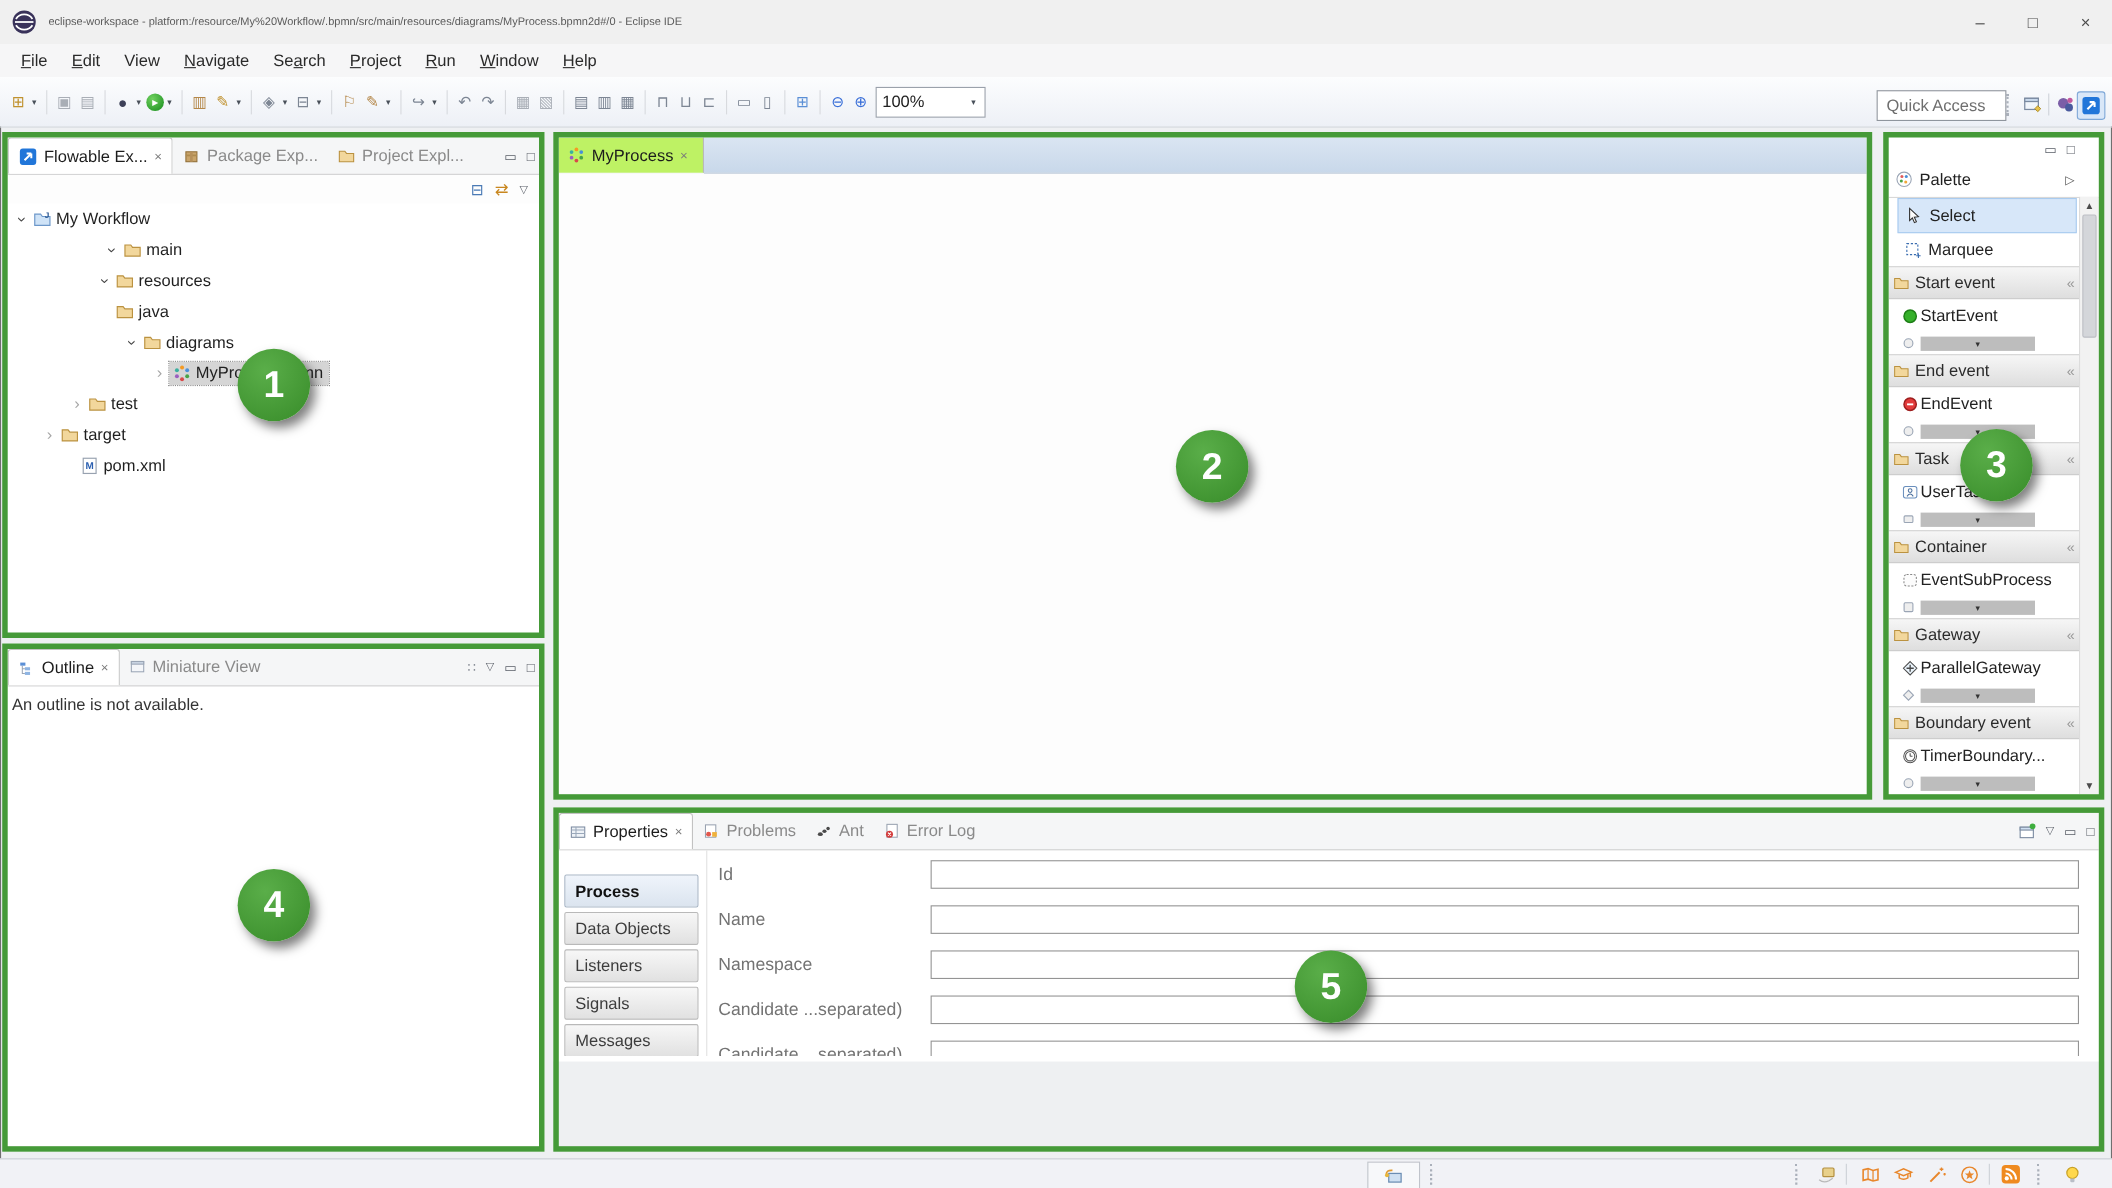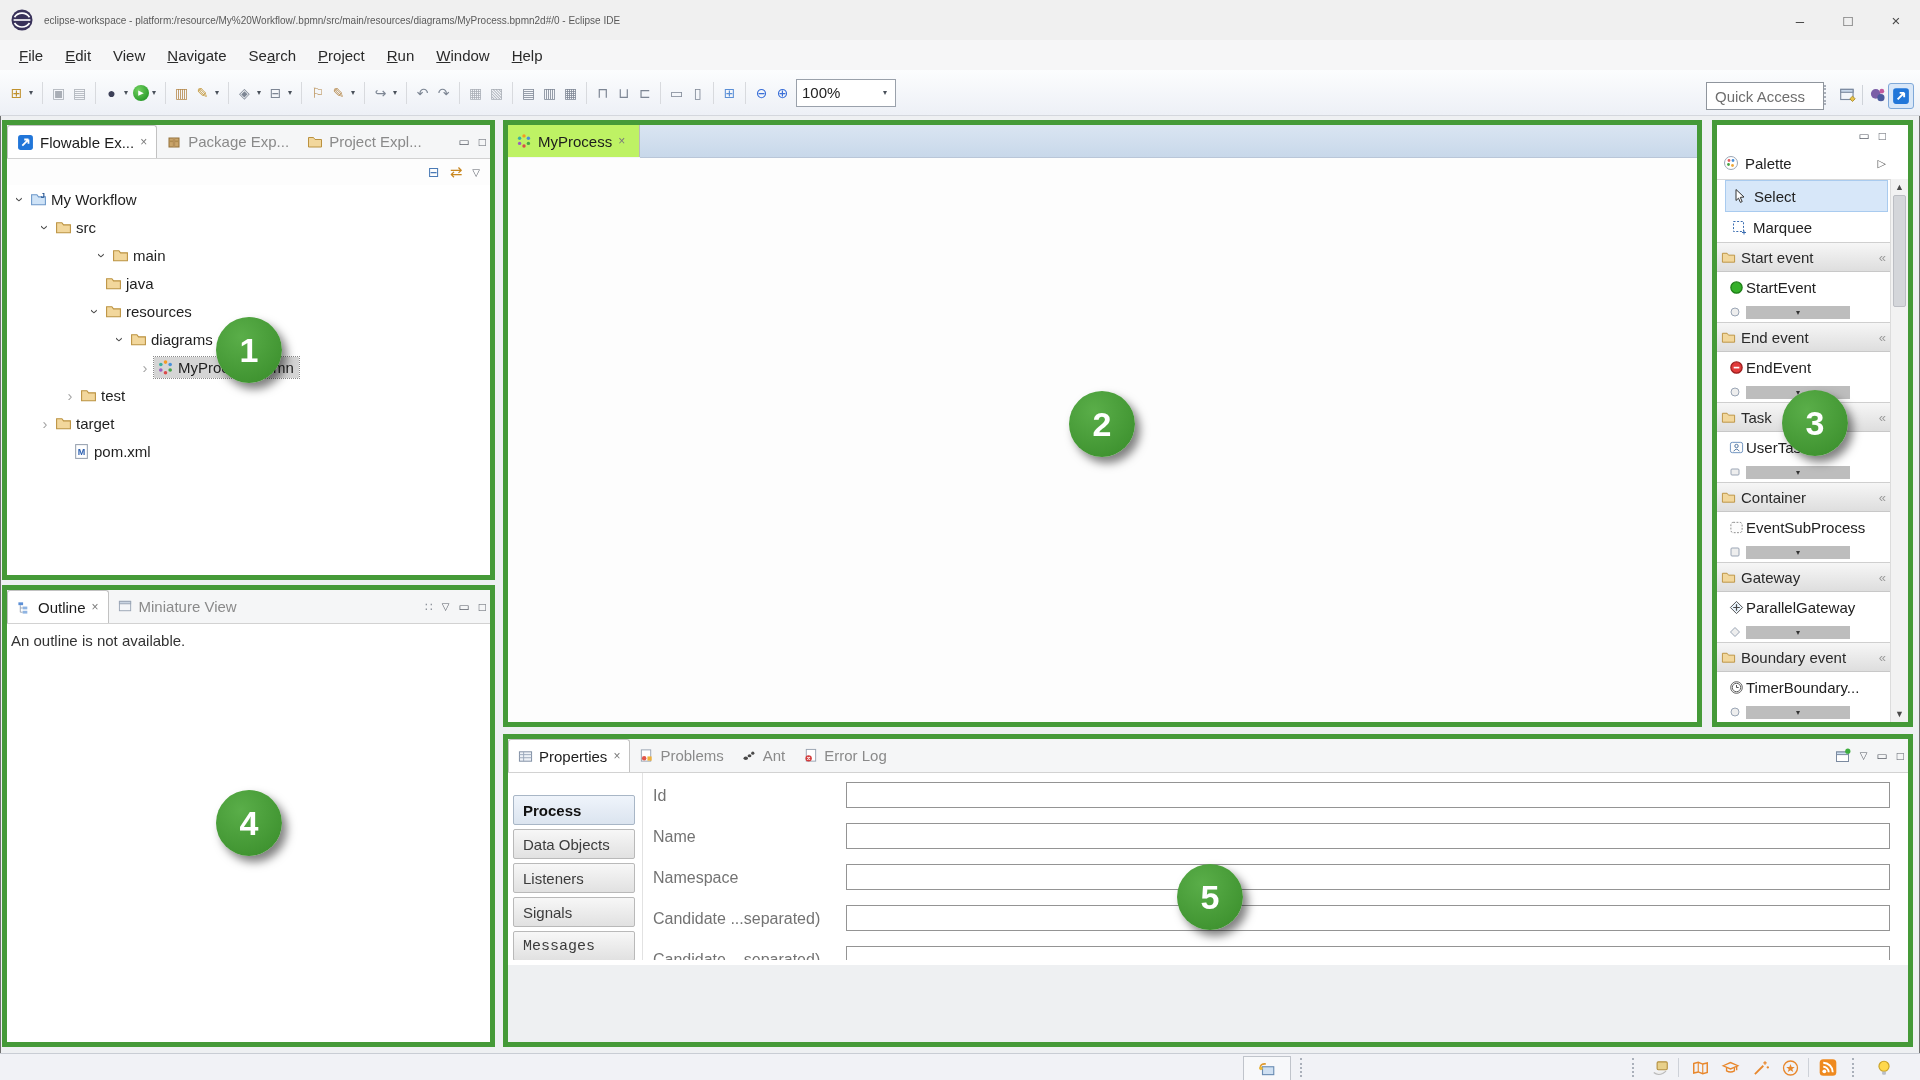--- a/index.html
+++ b/index.html
@@ -284,47 +284,40 @@
       </div>
       <div>
         <div class="trow" style="padding-left:4px;">
           <span class="arr exp">›</span>
           <svg width="17" height="17" viewBox="0 0 16 16">
             <path d="M1.5 3.5h5l1.5 2h6.5v7.5h-13z" fill="#cfe3f7" stroke="#6c97c9"></path>
             <text x="10" y="7" font-size="7" font-weight="bold" fill="#1f4e8c">J</text>
           </svg>
           <span>My Workflow</span>
         </div>
-        <div class="trow" style="padding-left:29px;">
-          <span class="arr exp">›</span>
-          <svg width="17" height="17" viewBox="0 0 16 16">
-              <path d="M1.5 3.5h5l1.5 2h6.5v7.5h-13z" fill="#f2d79c" stroke="#bb9240"></path>
-            </svg>
-          <span>src</span>
-        </div>
         <div class="trow" style="padding-left:86px;">
           <span class="arr exp">›</span>
           <svg width="17" height="17" viewBox="0 0 16 16">
               <path d="M1.5 3.5h5l1.5 2h6.5v7.5h-13z" fill="#f2d79c" stroke="#bb9240"></path>
             </svg>
           <span>main</span>
         </div>
         <div class="trow" style="padding-left:79px;">
+          <span class="arr exp">›</span>
+          <svg width="17" height="17" viewBox="0 0 16 16">
+              <path d="M1.5 3.5h5l1.5 2h6.5v7.5h-13z" fill="#f2d79c" stroke="#bb9240"></path>
+            </svg>
+          <span>resources</span>
+        </div>
+        <div class="trow" style="padding-left:79px;">
           <span class="arr none">›</span>
           <svg width="17" height="17" viewBox="0 0 16 16">
               <path d="M1.5 3.5h5l1.5 2h6.5v7.5h-13z" fill="#f2d79c" stroke="#bb9240"></path>
             </svg>
           <span>java</span>
-        </div>
-        <div class="trow" style="padding-left:79px;">
-          <span class="arr exp">›</span>
-          <svg width="17" height="17" viewBox="0 0 16 16">
-              <path d="M1.5 3.5h5l1.5 2h6.5v7.5h-13z" fill="#f2d79c" stroke="#bb9240"></path>
-            </svg>
-          <span>resources</span>
         </div>
         <div class="trow" style="padding-left:104px;">
           <span class="arr exp">›</span>
           <svg width="17" height="17" viewBox="0 0 16 16">
               <path d="M1.5 3.5h5l1.5 2h6.5v7.5h-13z" fill="#f2d79c" stroke="#bb9240"></path>
             </svg>
           <span>diagrams</span>
         </div>
         <div class="trow" style="padding-left:129px;">
           <span class="arr">›</span>
@@ -640,21 +633,21 @@
           <i class="sicon">▭</i>
           <i class="sicon">□</i>
         </div>
       </div>
 
       <div style="position:absolute;left:0;right:0;top:34px;bottom:0;">
         <div class="railbtn active" style="top:22px;">Process</div>
         <div class="railbtn" style="top:56px;">Data Objects</div>
         <div class="railbtn" style="top:90px;">Listeners</div>
         <div class="railbtn" style="top:124px;">Signals</div>
-        <div class="railbtn" style="top:158px;font-family:Liberation Mono, monospace;">Messages</div>
+        <div class="railbtn" style="top:158px;">Messages</div>
         <div class="rail-sep" style="position:absolute;left:134px;top:0;bottom:0;width:1px;background:#e2e2e2;"></div>
 
         <span class="flabel" style="left:145px;top:14px;">Id</span>
         <input class="finput" style="left: 338px; top: 9px; width: 1044px;">
         <span class="flabel" style="left:145px;top:55px;">Name</span>
         <input class="finput" style="left: 338px; top: 50px; width: 1044px;">
         <span class="flabel" style="left:145px;top:96px;">Namespace</span>
         <input class="finput" style="left: 338px; top: 91px; width: 1044px;">
         <span class="flabel" style="left:145px;top:137px;">Candidate ...separated)</span>
         <input class="finput" style="left: 338px; top: 132px; width: 1044px;">

